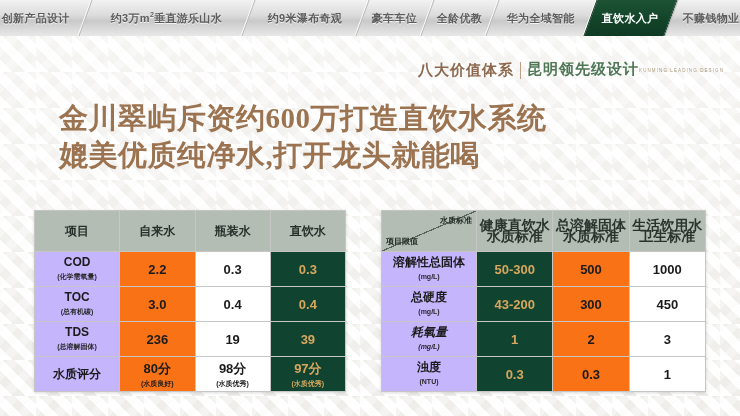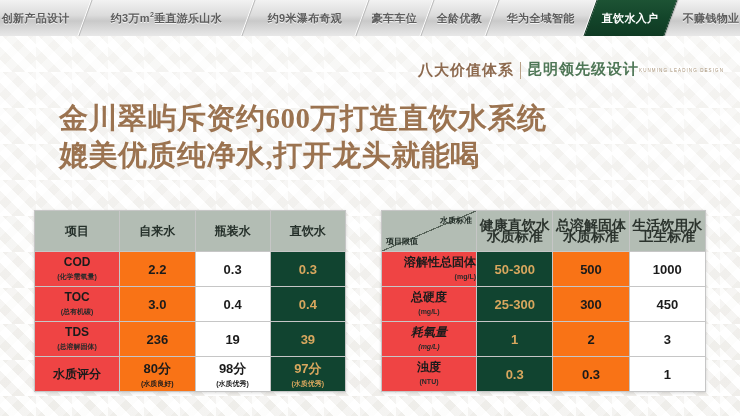--- a/index.html
+++ b/index.html
@@ -101,21 +101,21 @@
     border:1px solid #c6c6c6;
     text-align:center;vertical-align:middle;
     padding:0;
   }
   .hd{
     background:#b3bdb4;color:#25302a;font-weight:bold;
     font-size:12px;height:40px;
   }
   .hd.sm{font-size:14px;line-height:11px;font-weight:bold;color:#2b332d;}
   .lbl{
-    background:#ef4444;color:#1b1b1b;font-weight:bold;
+    background:#c4b5fd;color:#1b1b1b;font-weight:bold;
     font-size:12px;height:34px;line-height:13px;
   }
   .lbl .sub{display:block;font-size:7px;font-weight:bold;color:#2a2a2a;margin-top:1px;}
   .val{font-size:13px;font-weight:bold;color:#1b1b1b;height:34px;}
   .val .sub{display:block;font-size:7px;font-weight:bold;margin-top:1px;}
   .alt{background:#f97316;}
   .white{background:#ffffff;}
   .green{background:#114430;color:#d8a75e;}
   .green .sub{color:#d8a75e;}
 
@@ -246,28 +246,28 @@
           <div>水质标准</div>
         </th>
         <th class="hd sm">
           <div>生活饮用水</div>
           <div>卫生标准</div>
         </th>
       </tr>
     </thead>
     <tbody id="rt-body">
         <tr>
-          <td class="lbl" style="width: 94px; text-align: right;"><span>溶解性总固体</span><span class="sub">(mg/L)</span></td>
+          <td class="lbl" style="width: 94px;"><span>溶解性总固体</span><span class="sub">(mg/L)</span></td>
           <td class="val green">50-300</td>
           <td class="val alt">500</td>
           <td class="val white">1000</td>
         </tr>
         <tr>
           <td class="lbl" style="width: 94px;"><span>总硬度</span><span class="sub">(mg/L)</span></td>
-          <td class="val green">25-300</td>
+          <td class="val green">43-200</td>
           <td class="val alt">300</td>
           <td class="val white">450</td>
         </tr>
         <tr>
           <td class="lbl" style="width: 94px; font-style: italic;"><span>耗氧量</span><span class="sub">(mg/L)</span></td>
           <td class="val green">1</td>
           <td class="val alt">2</td>
           <td class="val white">3</td>
         </tr>
         <tr>

